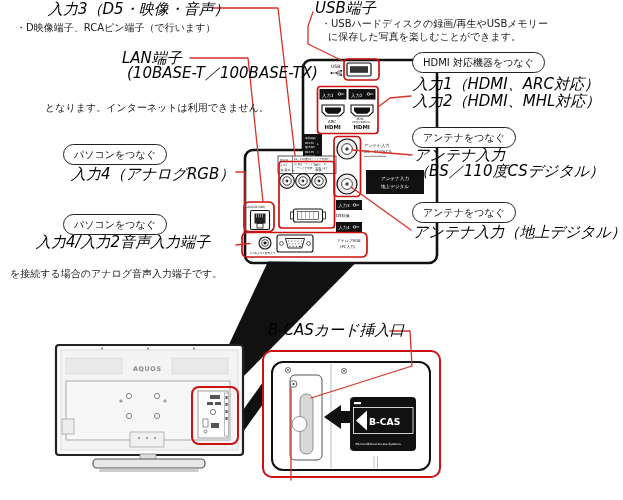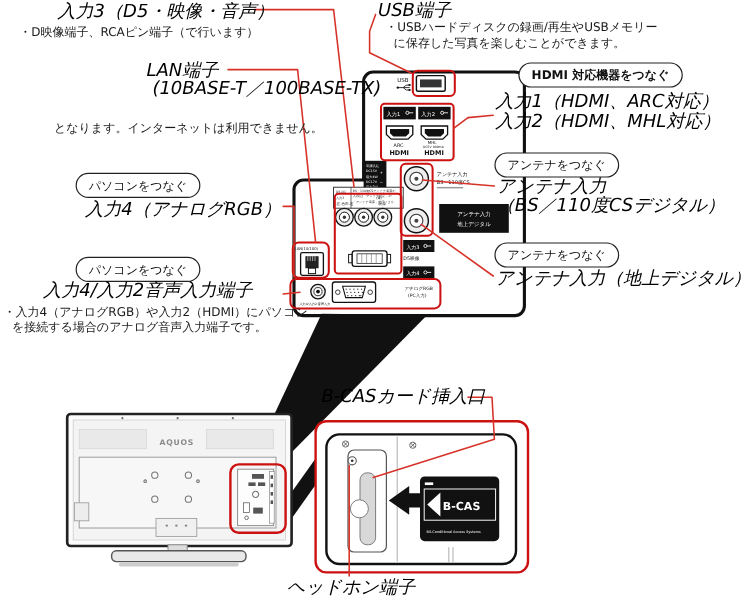--- a/index.html
+++ b/index.html
@@ -285,33 +285,31 @@
 <div class="abs note" style="left:16px;top:22px;">・D映像端子、RCAピン端子（で行います）</div>
 
 <div class="abs blue" style="left:122px;top:50px;">LAN端子</div>
 <div class="abs blue" style="left:127px;top:65px;">(10BASE-T／100BASE-TX)</div>
 <div class="abs note" style="left:45px;top:101.5px;">となります。インターネットは利用できません。</div>
 
 <div class="abs blue" style="left:315px;top:0px;">USB端子</div>
 <div class="abs note" style="left:321px;top:18px;">・USBハードディスクの録画/再生やUSBメモリー</div>
 <div class="abs note" style="left:328px;top:30.5px;">に保存した写真を楽しむことができます。</div>
 
-<div class="abs pill" style="left:432px;top:52px;font-weight:bold;">HDMI 対応機器をつなぐ</div>
+<div class="abs pill" style="left:412px;top:52px;">HDMI 対応機器をつなぐ</div>
 <div class="abs blue lh17" style="left:413px;top:76px;"><span>入力1（HDMI、ARC対応）</span><br><span>入力2（HDMI、MHL対応）</span></div>
 
 <div class="abs pill" style="left:412px;top:127px;">アンテナをつなぐ</div>
 <div class="abs blue" style="left:414px;top:147px;"><span>アンテナ入力</span><br><span>（BS／110度CSデジタル）</span></div>
 
 <div class="abs pill" style="left:412px;top:202px;">アンテナをつなぐ</div>
 <div class="abs blue" style="left:413px;top:224px;">アンテナ入力（地上デジタル）</div>
 
 <div class="abs pill" style="left:63px;top:144px;">パソコンをつなぐ</div>
 <div class="abs blue" style="left:71px;top:166px;">入力4（アナログRGB）</div>
 
 <div class="abs pill" style="left:63px;top:214px;">パソコンをつなぐ</div>
 <div class="abs blue" style="left:36px;top:234px;">入力4/入力2音声入力端子</div>
-<div class="abs note" style="left:3px;top:255px;">・入力4（アナログRGB）や入力2（HDMI）にパソコン</div>
 <div class="abs note" style="left:10px;top:268px;">を接続する場合のアナログ音声入力端子です。</div>
 
 <div class="abs blue" style="left:268px;top:322px;">B-CASカード挿入口</div>
-<div class="abs blue" style="left:239px;top:481px;">ヘッドホン端子</div>
 
 </div>
 
 </body></html>

